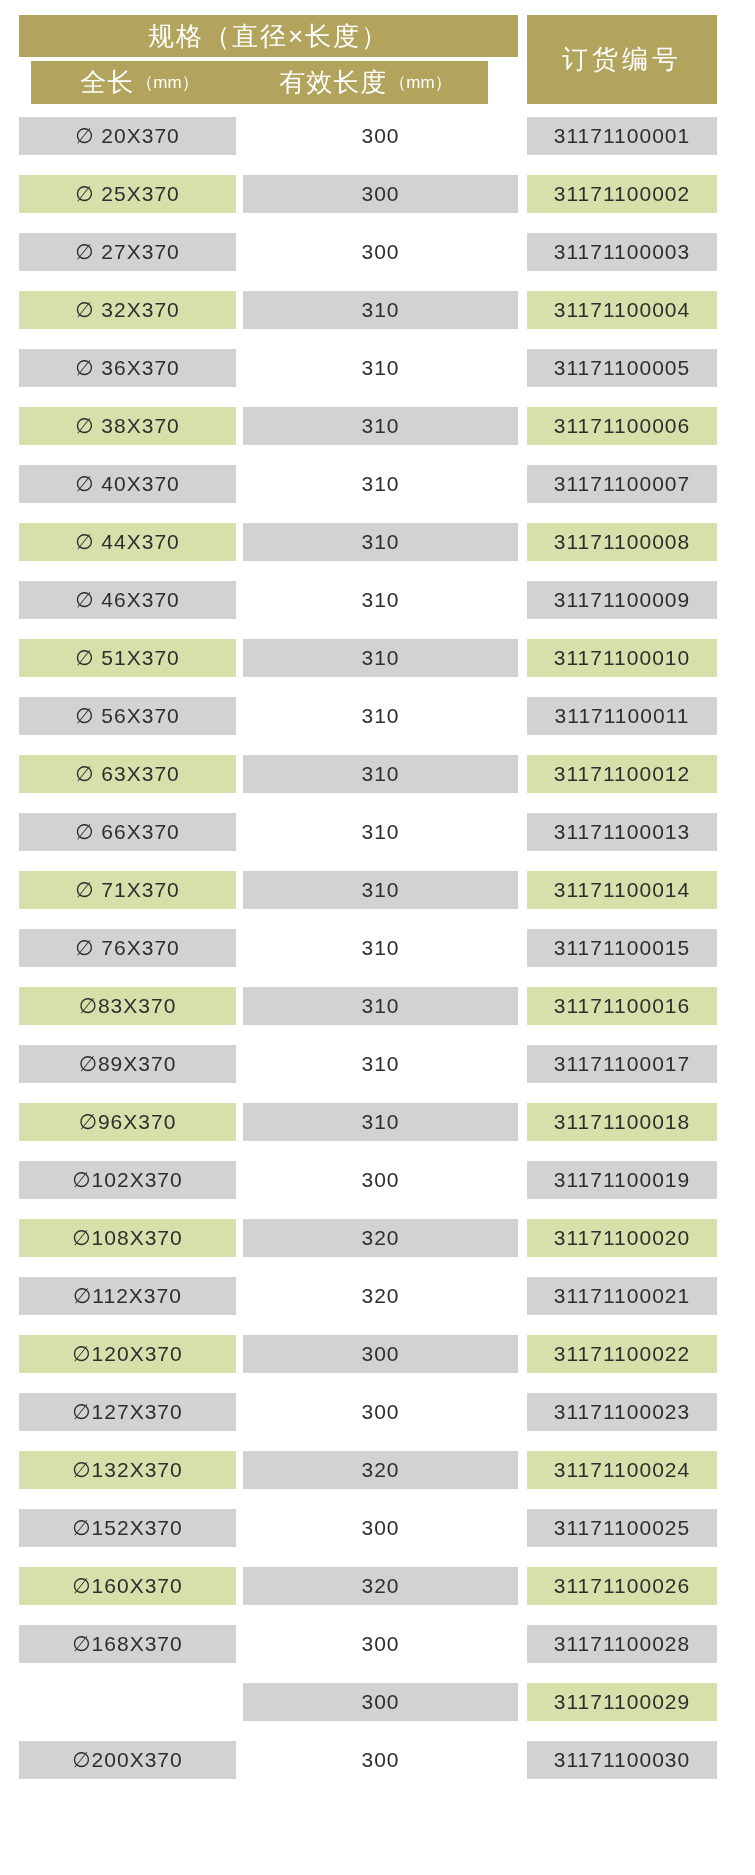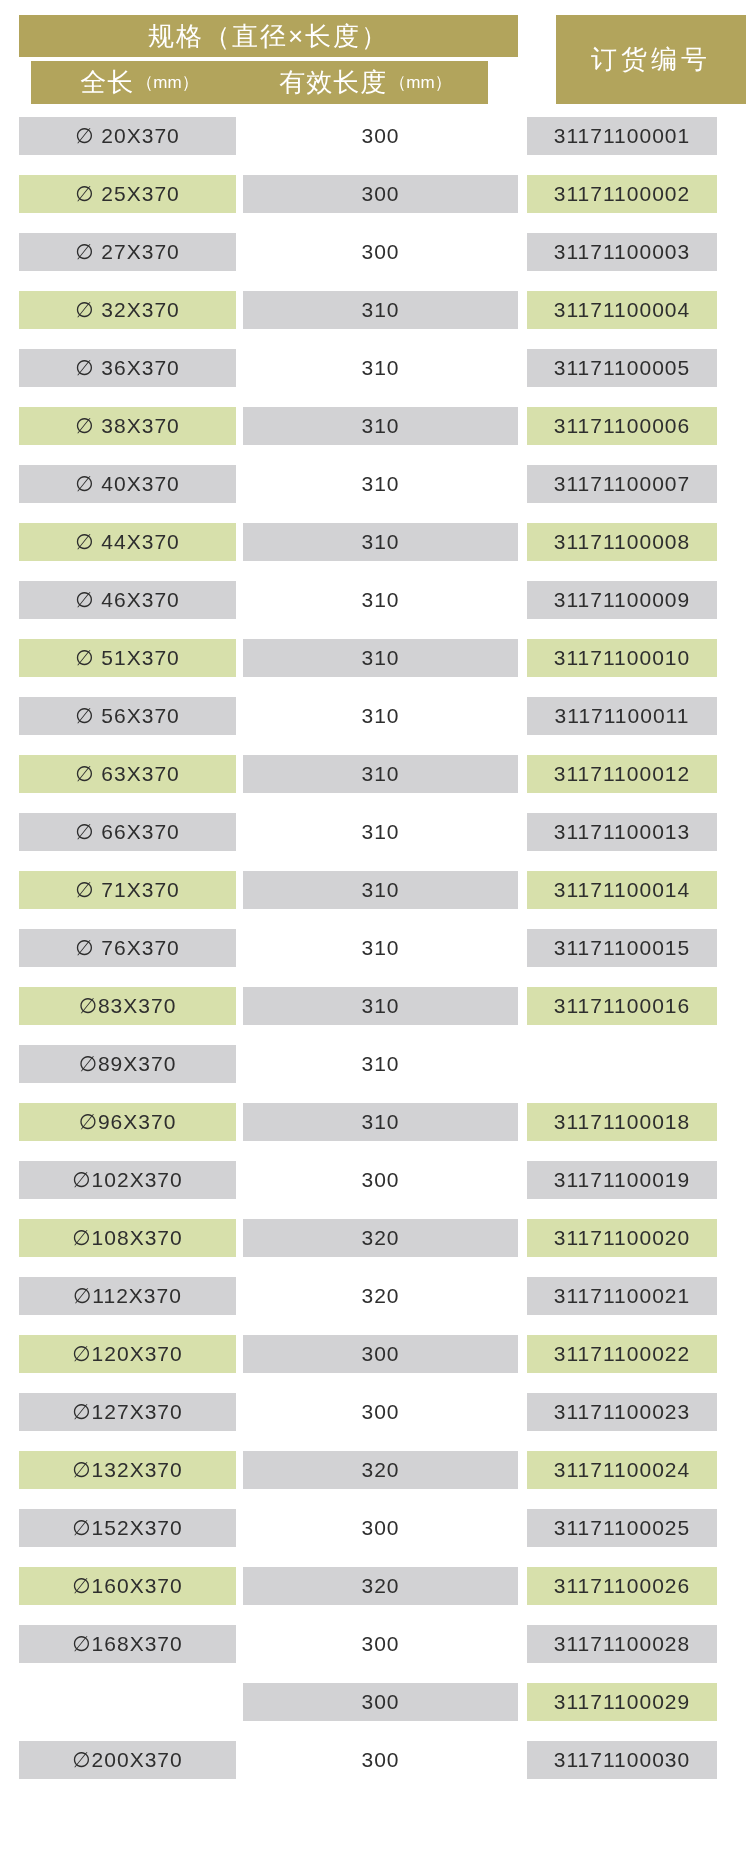--- a/index.html
+++ b/index.html
@@ -21,21 +21,21 @@
   .hcell {
     position: absolute;
     background: var(--header-bg, #b2a45c);
     color: var(--header-text, #ffffff);
     display: flex;
     align-items: center;
     justify-content: center;
     box-sizing: border-box;
   }
   .spec-group-header { left: 0; top: 0; width: 499px; height: 42px; font-size: 26px; letter-spacing: 2px; }
-  .order-number-header { left: 508px; top: 0; width: 190px; height: 89px; font-size: 26px; letter-spacing: 4px; margin-left: 29px; }
+  .order-number-header { left: 508px; top: 0; width: 190px; height: 89px; font-size: 26px; letter-spacing: 4px; }
   .full-length-header { left: 12px; top: 46px; width: 217px; height: 43px; font-size: 26px; letter-spacing: 1px; }
   .effective-length-header { left: 224px; top: 46px; width: 245px; height: 43px; font-size: 26px; letter-spacing: 1px; }
   .unit { font-size: 17px; margin-left: 2px; letter-spacing: 0; }
 
   
   .table-body { position: relative; margin-top: 13px; width: 698px; }
   .row { position: relative; height: 38px; margin-bottom: 20px; }
   .cell {
     position: absolute;
     top: 0;
@@ -172,20 +172,21 @@
 
   <div class="row even">
     <div class="cell c1">∅83X370</div>
     <div class="cell c2">310</div>
     <div class="cell c3">31171100016</div>
   </div>
 
   <div class="row odd">
     <div class="cell c1">∅89X370</div>
     <div class="cell c2">310</div>
+    <div class="cell c3">31171100017</div>
   </div>
 
   <div class="row even">
     <div class="cell c1">∅96X370</div>
     <div class="cell c2">310</div>
     <div class="cell c3">31171100018</div>
   </div>
 
   <div class="row odd">
     <div class="cell c1">∅102X370</div>

